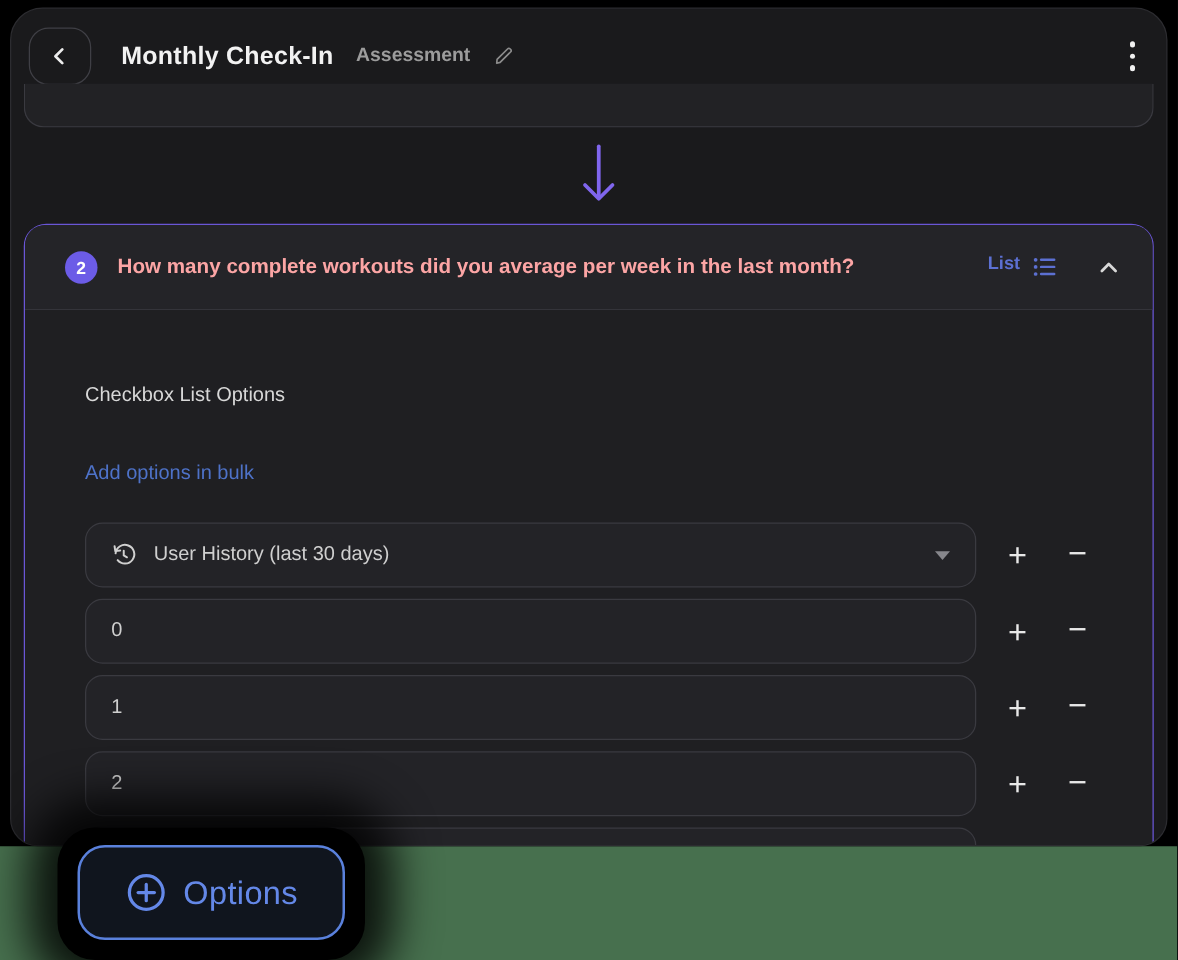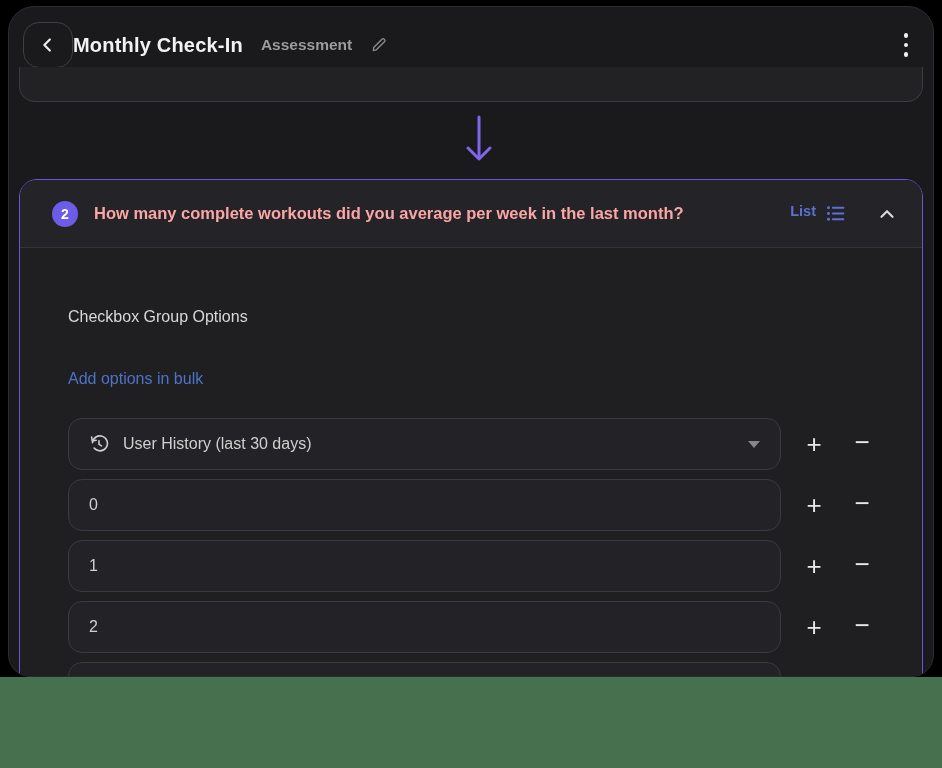--- a/index.html
+++ b/index.html
@@ -13,21 +13,21 @@
 
   
   .app { position:absolute; left:8px; top:6px; width:926px; height:671px;
          background:#1a1a1c; border:1px solid #2c2c30;
          border-radius:26px 26px 22px 22px; overflow:hidden; z-index:1; }
 
   
   .header { position:absolute; left:14px; top:14px; right:14px; height:48px; display:flex; align-items:center; }
   .back-btn { width:50px; height:46px; border:1.5px solid #3f3f45; border-radius:16px;
               display:flex; align-items:center; justify-content:center; color:#ececec; flex:none; cursor:pointer; }
-  .title { font-size:20px; font-weight:700; color:#f2f2f2; letter-spacing:.2px; }
+  .title { margin-left:24px; font-size:20px; font-weight:700; color:#f2f2f2; letter-spacing:.2px; }
   .subtitle { margin-left:18px; font-size:15.5px; font-weight:600; color:#9c9c9c; }
   .edit-ic { margin-left:18px; color:#8b8b8b; display:flex; cursor:pointer; }
   .spacer { flex:1; }
   .kebab { width:26px; height:30px; display:flex; flex-direction:column; align-items:center; justify-content:center; gap:5px; cursor:pointer; }
   .kebab i { width:4.5px; height:4.5px; border-radius:50%; background:#f0f0f0; }
 
   
   .partial-card { position:absolute; left:10px; top:60px; width:904px; height:35px;
                   background:#222225; border:1px solid #3a3a40; border-top:none;
                   border-radius:0 0 16px 16px; }
@@ -132,21 +132,21 @@
           </span>
         </div>
         <div class="chev-up">
           <svg width="22" height="22" viewBox="0 0 24 24">
               <polyline points="6,15 12,9 18,15" fill="none" stroke="currentColor" stroke-width="2.4" stroke-linecap="round" stroke-linejoin="round"></polyline>
             </svg>
         </div>
       </div>
 
       <div class="q-body">
-        <div class="section-title">Checkbox Group Options</div>
+        <div class="section-title">Checkbox List Options</div>
         <div class="bulk-link">Add options in bulk</div>
 
         <div class="rows">
 
           <div class="opt-row">
             <div class="field">
               <span class="hist-ic">
                 <svg width="20" height="20" viewBox="0 0 24 24">
                   <path d="M5.6 7.2 A9 9 0 1 1 4.6 14" fill="none" stroke="currentColor" stroke-width="1.9" stroke-linecap="round" transform="rotate(-25 12 12)"></path>
                   <polyline points="3.2,3.6 3.9,8.3 8.6,7.6" fill="none" stroke="currentColor" stroke-width="1.9" stroke-linecap="round" stroke-linejoin="round"></polyline>
@@ -186,14 +186,26 @@
 
           <div class="opt-row">
             <div class="field"></div>
           </div>
 
         </div>
       </div>
     </div>
   </div>
 
+  <div class="opt-ring">
+    <div class="opt-btn">
+      <span style="display:flex;">
+        <svg width="34" height="34" viewBox="0 0 34 34">
+          <circle cx="17" cy="17" r="13.5" fill="none" stroke="#6488e8" stroke-width="2.6"></circle>
+          <line x1="17" y1="10.5" x2="17" y2="23.5" stroke="#6488e8" stroke-width="2.6" stroke-linecap="round"></line>
+          <line x1="10.5" y1="17" x2="23.5" y2="17" stroke="#6488e8" stroke-width="2.6" stroke-linecap="round"></line>
+        </svg>
+      </span>
+      <span class="opt-label">Options</span>
+    </div>
+  </div>
 
 </div>
 
 </body></html>

